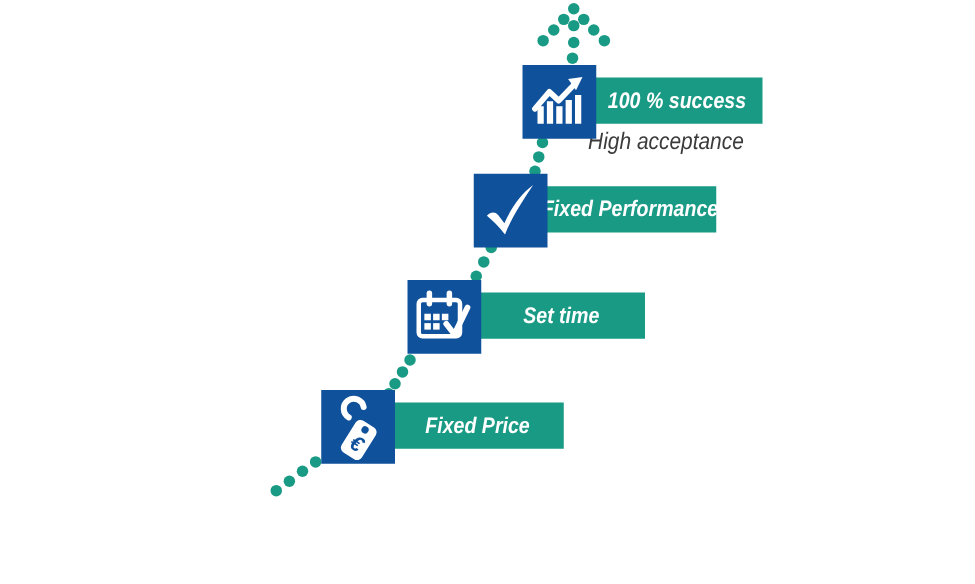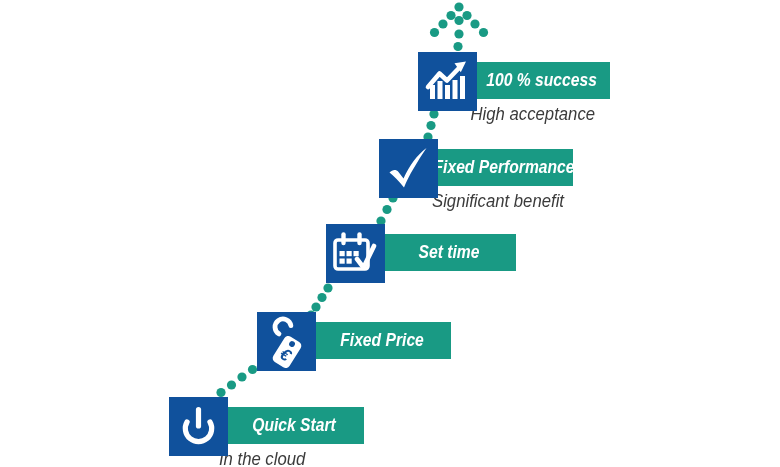--- a/index.html
+++ b/index.html
@@ -108,23 +108,20 @@
       <span class="title">Fixed Performance</span>
     </div>
     <div class="icon-box">
       <svg width="59" height="59" viewBox="0 0 59 59">
         <path d="M10.5 33.5 C13.5 30.5 17 30 19.5 33 L24.5 39.5
                  C30.5 26.5 38 16 47.5 9
                  C38.5 22.5 30 36 25 48.5
                  C20 42 15 37 10.5 33.5 Z" fill="#fff"></path>
       </svg>
     </div>
-    <div class="caption">
-      <span class="cap">Significant benefit</span>
-    </div>
   </div>
 
   <div class="step" style="left:326px;top:224px;--bw:134px">
     <div class="banner">
       <span class="title">Set time</span>
     </div>
     <div class="icon-box">
       <svg width="59" height="59" viewBox="0 0 59 59">
         <rect x="9" y="16" width="33" height="29" rx="3" fill="none" stroke="#fff" stroke-width="3.6"></rect>
         <line x1="17.5" y1="10.5" x2="17.5" y2="19" stroke="#fff" stroke-width="4.4" stroke-linecap="round"></line>
@@ -148,28 +145,14 @@
         <path d="M33.9 13.6 A8 8 0 1 0 22 21.9" fill="none" stroke="#fff" stroke-width="4.8" stroke-linecap="round"></path>
         <g transform="rotate(32 30 40)">
           <rect x="20.5" y="25" width="19" height="30" rx="4.5" fill="#fff"></rect>
           <circle cx="30" cy="30.5" r="2.9" fill="#10519c"></circle>
           <text x="30" y="49" text-anchor="middle" font-size="17" font-weight="bold" fill="#10519c" font-family="Liberation Sans, sans-serif">€</text>
         </g>
       </svg>
     </div>
   </div>
 
-  <div class="step" style="left:169px;top:397px;--bw:139px">
-    <div class="banner">
-      <span class="title">Quick Start</span>
-    </div>
-    <div class="icon-box">
-      <svg width="59" height="59" viewBox="0 0 59 59">
-        <path d="M40.93 24.9 A13.2 13.2 0 1 1 18.07 24.9" fill="none" stroke="#fff" stroke-width="5.2" stroke-linecap="round"></path>
-        <line x1="29.5" y1="12.5" x2="29.5" y2="29" stroke="#fff" stroke-width="5.2" stroke-linecap="round"></line>
-      </svg>
-    </div>
-    <div class="caption">
-      <span class="cap">In the cloud</span>
-    </div>
-  </div>
 
 </div>
 
 </body></html>

